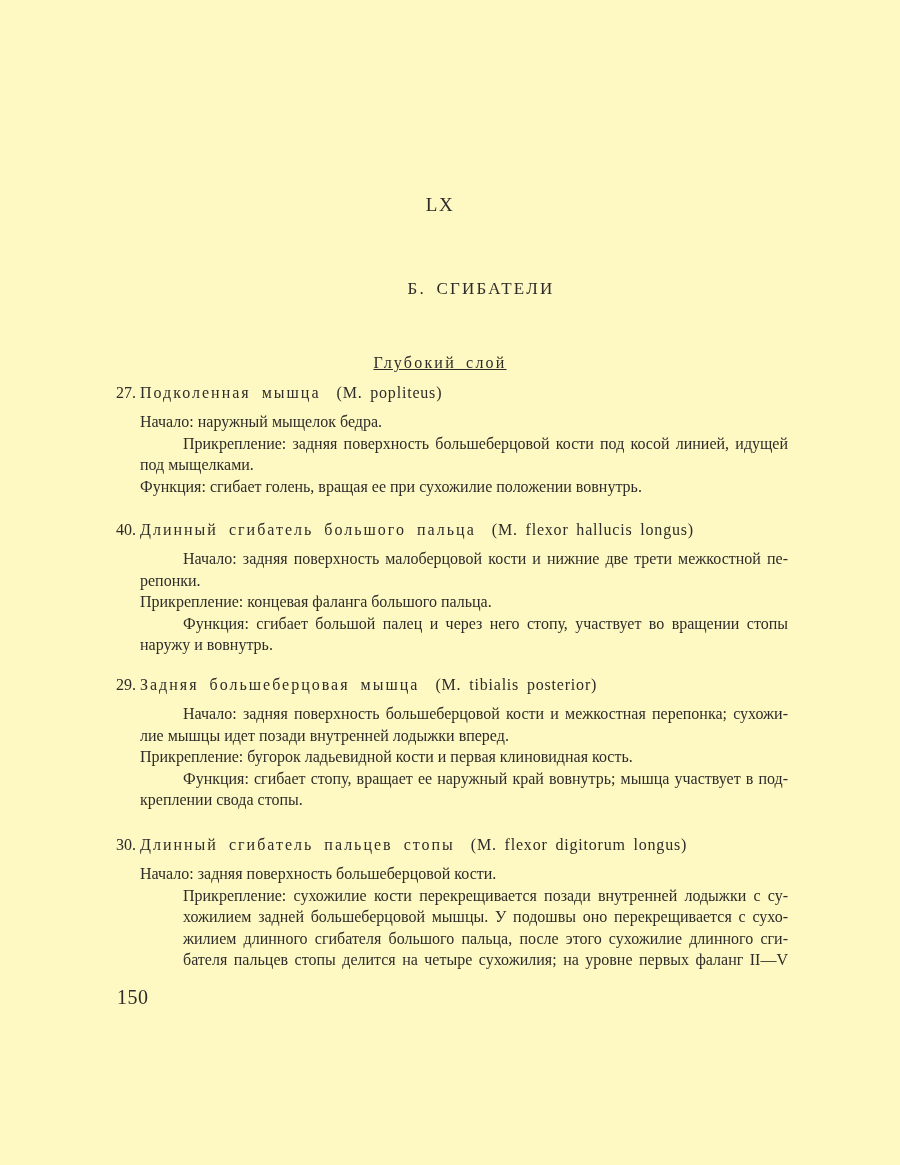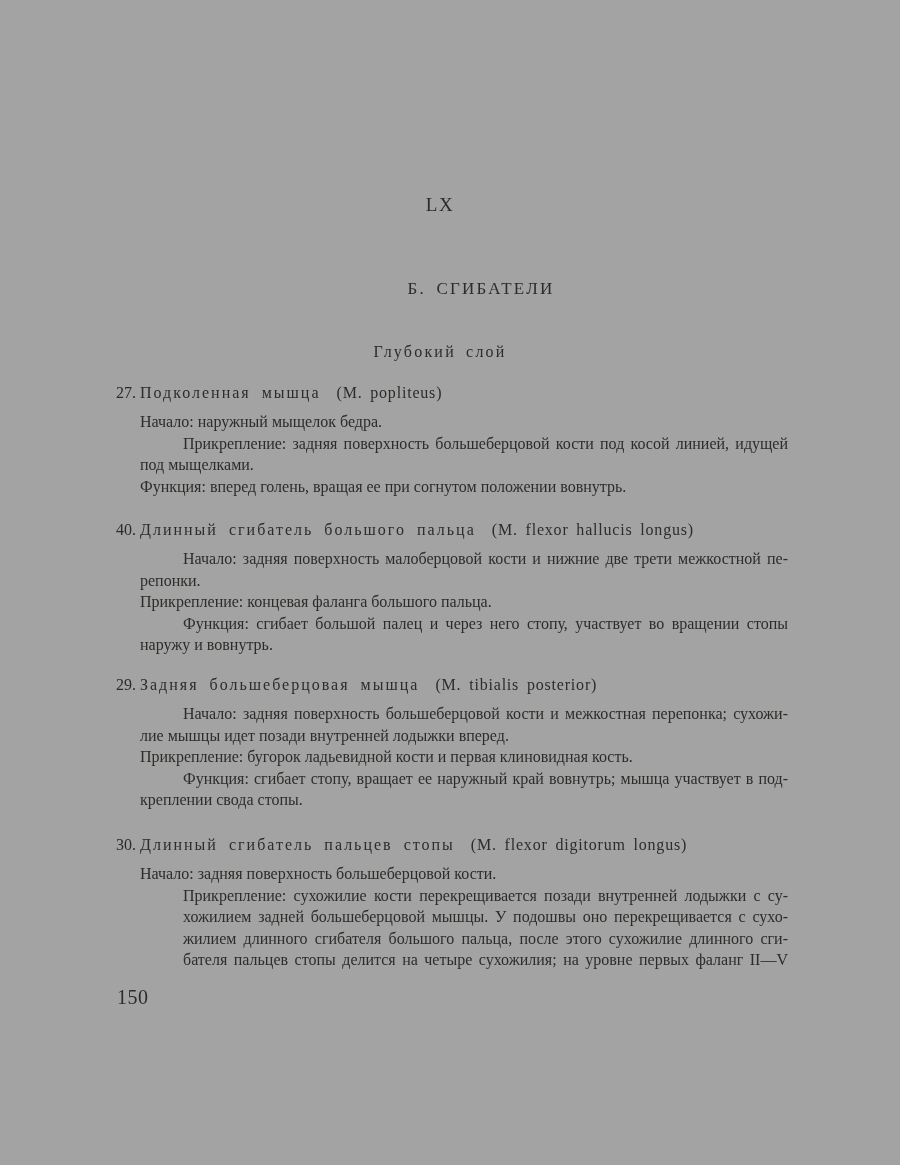--- a/index.html
+++ b/index.html
@@ -4,21 +4,21 @@
 <style>
   html, body {
     margin: 0;
     padding: 0;
     background: #ffffff;
   }
   .page {
     position: relative;
     width: 900px;
     height: 1165px;
-    background: #a3a3a3;
+    background: #fef9c3;
     font-family: "Liberation Serif", "DejaVu Serif", serif;
     color: #2e2c29;
     overflow: hidden;
   }
   .numeral {
     position: absolute;
     top: 194px;
     left: 0;
     width: 880px;
     text-align: center;
@@ -31,27 +31,28 @@
     left: 0;
     width: 880px;
     text-align: center;
     font-size: 17px;
     letter-spacing: 2.2px;
     word-spacing: 4px;
     margin-left: 41px;
   }
   .subsection-title {
     position: absolute;
-    top: 343px;
+    top: 354px;
     left: 0;
     width: 880px;
     text-align: center;
     font-size: 16px;
     letter-spacing: 2.2px;
     word-spacing: 4px;
+    text-decoration: underline;
   }
   .item {
     position: absolute;
     left: 112px;
     width: 676px;
   }
   .item-27 { top: 381px; }
   .item-28 { top: 518px; }
   .item-29 { top: 673px; }
   .item-30 { top: 833px; }
@@ -110,21 +111,21 @@
 
   <section class="item item-27">
     <div class="item-heading">
       <span class="num">27.</span><span class="spaced">Подколенная мышца</span>
       <span class="latin">(M. popliteus)</span>
     </div>
     <div class="body">
       <div class="line">Начало: наружный мыщелок бедра.</div>
       <div class="line fill">Прикрепление: задняя поверхность большеберцовой кости под косой линией, идущей</div>
       <div class="line">под мыщелками.</div>
-      <div class="line">Функция: вперед голень, вращая ее при согнутом положении вовнутрь.</div>
+      <div class="line">Функция: сгибает голень, вращая ее при сухожилие положении вовнутрь.</div>
     </div>
   </section>
 
   <section class="item item-28">
     <div class="item-heading">
       <span class="num">40.</span><span class="spaced">Длинный сгибатель большого пальца</span>
       <span class="latin">(M. flexor hallucis longus)</span>
     </div>
     <div class="body">
       <div class="line fill">Начало: задняя поверхность малоберцовой кости и нижние две трети межкостной пе-</div>

